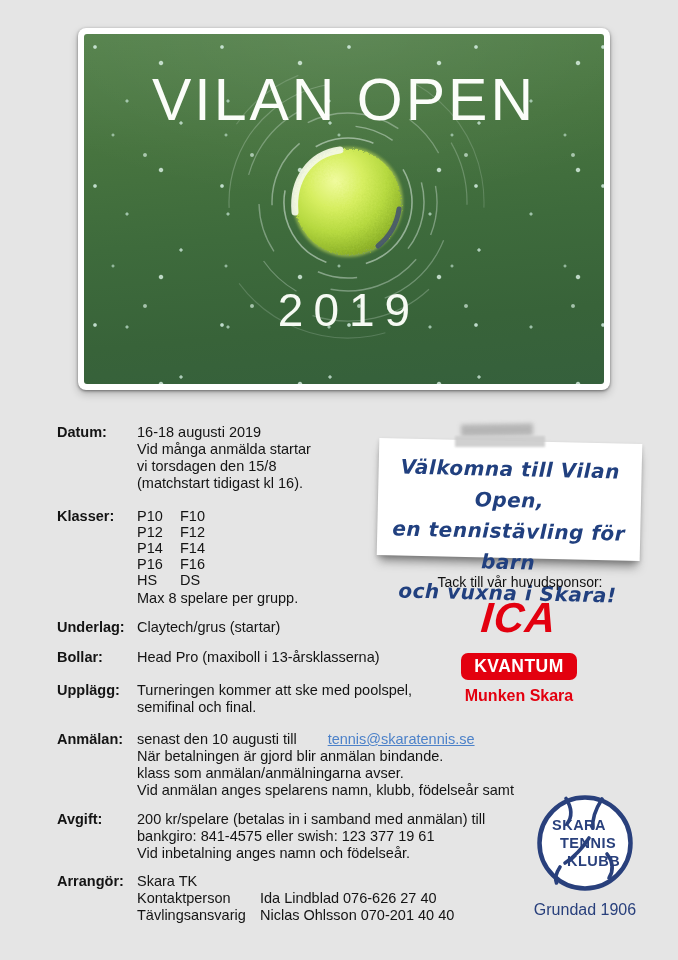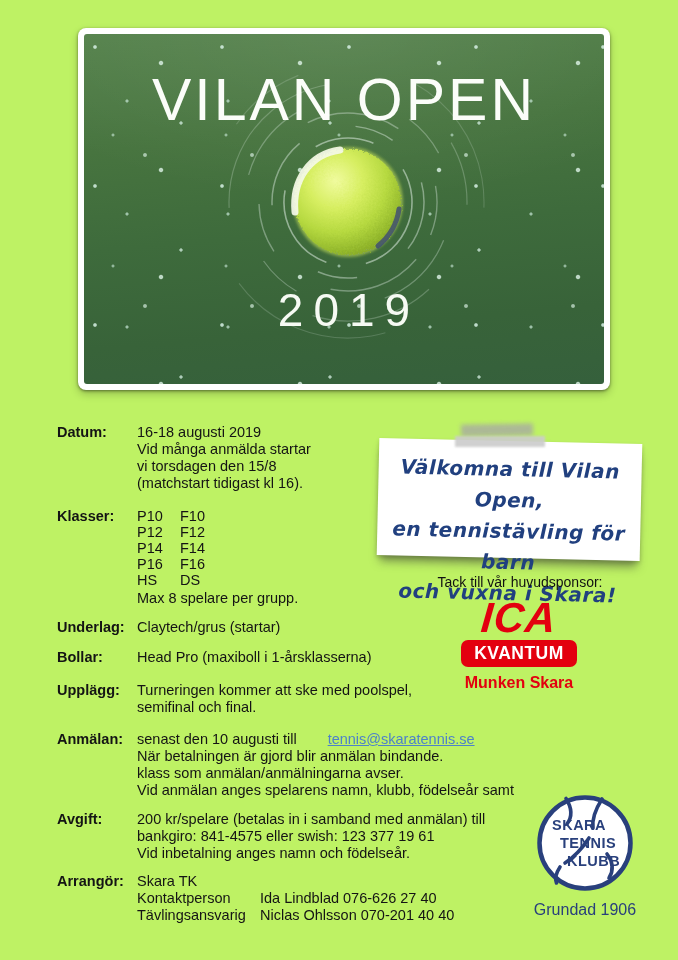--- a/index.html
+++ b/index.html
@@ -1,16 +1,16 @@
 <!DOCTYPE html>
 <html><head>
 <meta charset="utf-8">
 <style>
   html,body{margin:0;padding:0;background:#ffffff;}
-  .page{position:relative;width:678px;height:960px;background:#bef264;overflow:hidden;
+  .page{position:relative;width:678px;height:960px;background:#e5e5e5;overflow:hidden;
         font-family:"Liberation Sans",sans-serif;color:#141414;}
 
   
   .photo-frame{position:absolute;left:78px;top:28px;width:532px;height:362px;background:#fff;
                border-radius:8px;box-shadow:0 1px 3px rgba(0,0,0,.45),0 4px 9px rgba(0,0,0,.22);}
   .photo{position:absolute;left:6px;top:6px;right:6px;bottom:6px;border-radius:3px;overflow:hidden;
          background:
            radial-gradient(120% 80% at 50% 0%, rgba(255,255,255,.07), rgba(0,0,0,0) 60%),
            linear-gradient(175deg,#55824c 0%,#47743f 30%,#3e6b3c 55%,#386339 80%,#35603c 100%);}
   .photo .droplets{position:absolute;left:0;top:0;right:0;bottom:0;
@@ -50,21 +50,21 @@
          opacity:.75;filter:blur(2px);transform:rotate(-1deg);z-index:3;}
   .tape2{position:absolute;left:455px;top:436px;width:90px;height:11px;background:#cccccc;
          opacity:.9;filter:blur(1.2px);z-index:3;}
 
   
   .sponsor-heading{position:absolute;left:400px;top:574px;width:240px;text-align:center;
                    font-size:14px;color:#111;}
   .ica-wrap{position:absolute;left:440px;top:597px;width:158px;text-align:center;color:#e3000f;}
   .ica-word{font-size:42px;line-height:42px;font-weight:700;font-style:italic;
             letter-spacing:1px;transform:skewX(-5deg);}
-  .kvantum{margin:1px auto 0;width:116px;height:27px;background:#e3000f;border-radius:7px;
+  .kvantum{margin:14px auto 0;width:116px;height:27px;background:#e3000f;border-radius:7px;
            color:#ffffff;font-weight:700;font-size:17.5px;line-height:27px;letter-spacing:.5px;}
   .store{margin-top:7px;font-weight:700;font-size:16px;}
 
   
   .club-wrap{position:absolute;left:531px;top:793px;width:108px;text-align:center;}
   .club-founded{margin-top:0;font-weight:400;font-size:16px;color:#29407c;}
 </style>
 </head>
 <body>
 
@@ -132,21 +132,21 @@
     </div>
   </div>
 
   <div class="sec s-underlag">
     <span class="lab">Underlag:</span>
     <div class="val">Claytech/grus (startar)</div>
   </div>
 
   <div class="sec s-bollar">
     <span class="lab">Bollar:</span>
-    <div class="val">Head Pro (maxiboll i 1-årsklasserna)</div>
+    <div class="val">Head Pro (maxiboll i 13-årsklasserna)</div>
   </div>
 
   <div class="sec s-upplagg">
     <span class="lab">Upplägg:</span>
     <div class="val">
       <div>Turneringen kommer att ske med poolspel,</div>
       <div>semifinal och final.</div>
     </div>
   </div>
 

